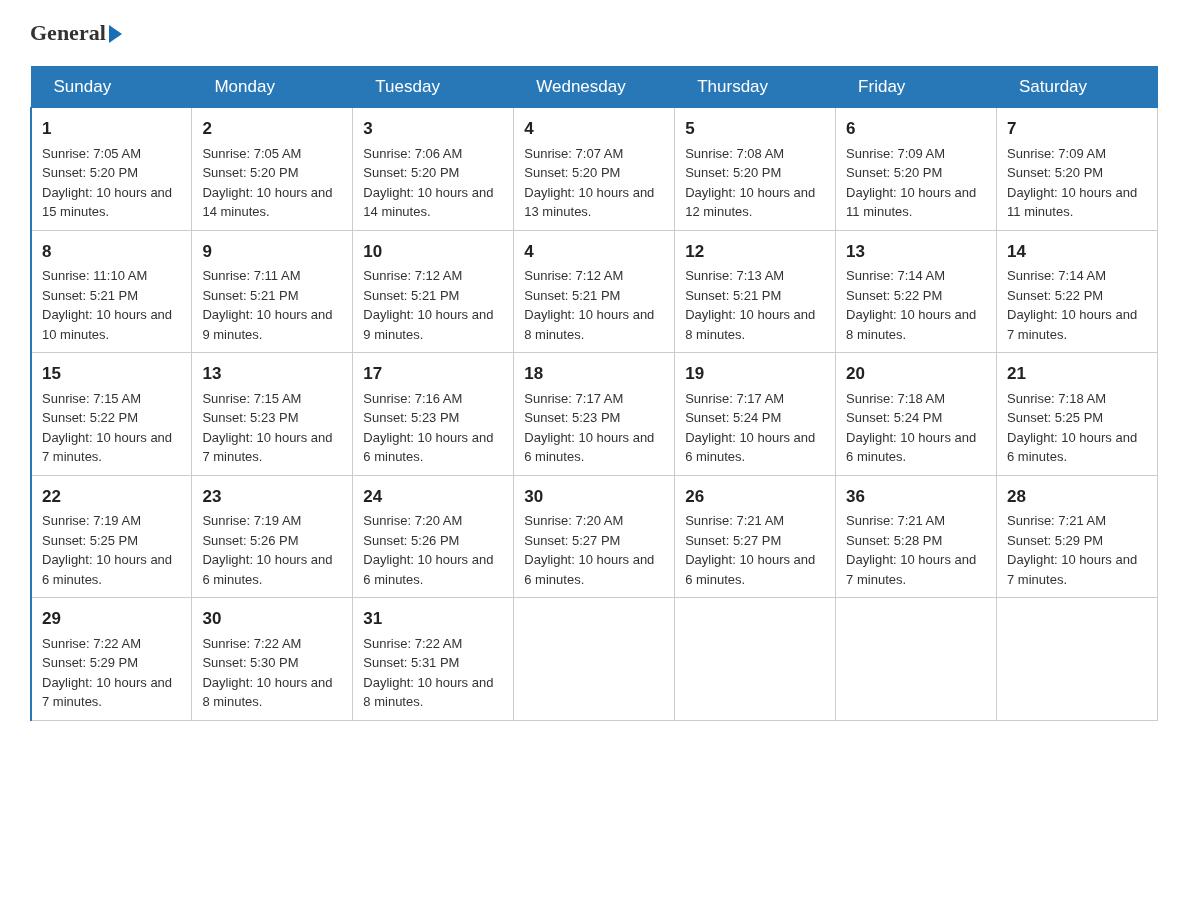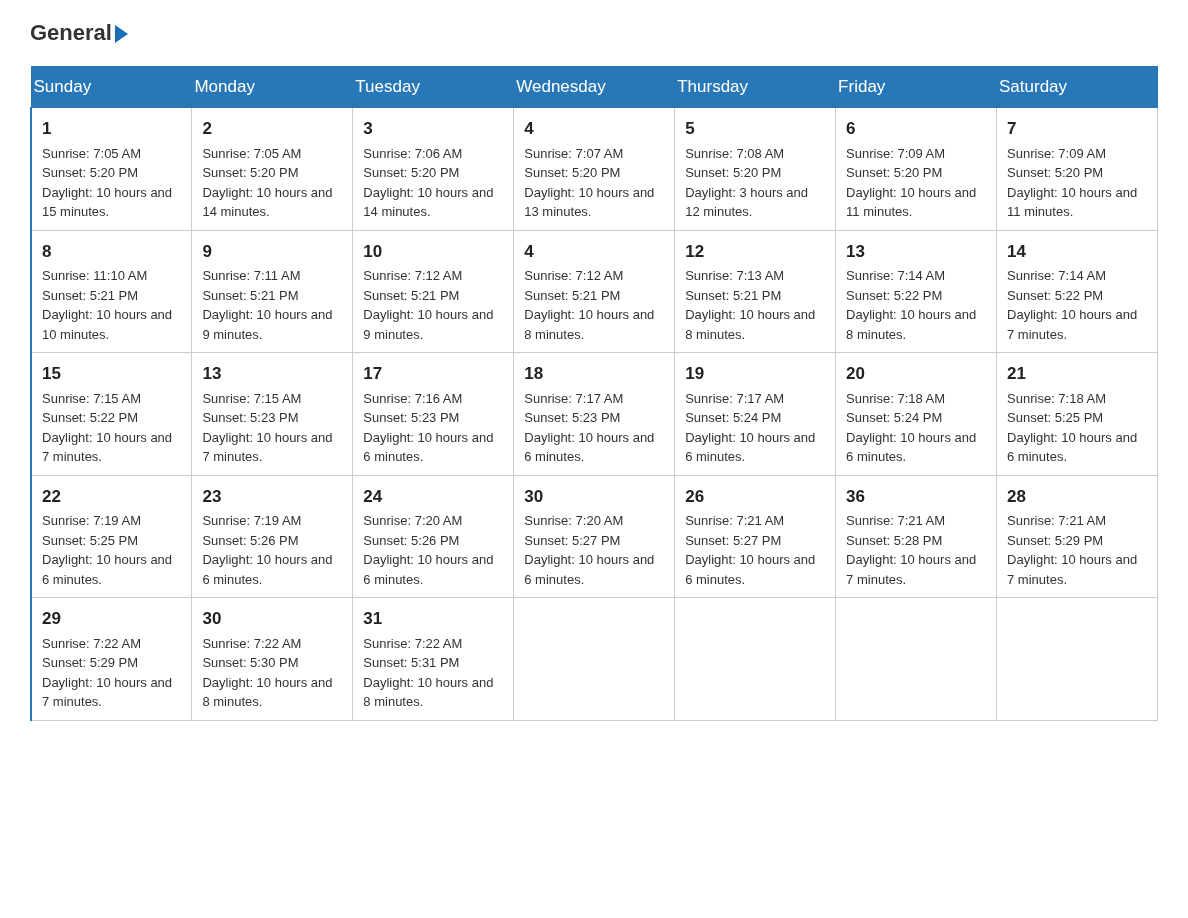--- a/index.html
+++ b/index.html
@@ -33,21 +33,21 @@
     table {
       width: 100%;
       border-collapse: collapse;
       table-layout: fixed;
     }
     thead th {
       background-color: #2878b8;
       color: #fff;
       font-size: 17px;
       font-weight: normal;
-      padding: 10px 2px;
+      padding: 10px 22px;
       text-align: left;
       border: 1px solid #2878b8;
     }
     tbody td {
       vertical-align: top;
       padding: 8px 10px;
       border: 1px solid #ccc;
       font-size: 13px;
       color: #333;
       line-height: 1.5;
@@ -63,20 +63,21 @@
       display: block;
       margin-bottom: 2px;
     }
     .empty-cell {
       background: #fff;
     }
     .logo-wrapper {
       display: flex;
       flex-direction: column;
       align-items: center;
+      font-family: Liberation Serif, serif;
     }
     .logo-line1 {
       display: flex;
       align-items: center;
     }
     .logo-line2 {
       margin-left: 2px;
       font-size: 22px;
       font-weight: bold;
       color: #1a6eb5;
@@ -110,21 +111,21 @@
         <th>Friday</th>
         <th>Saturday</th>
       </tr>
   </thead>
   <tbody id="calendar-body">
   <tr>
         <td><span class="day-num">1</span><span>Sunrise: 7:05 AM</span><br><span>Sunset: 5:20 PM</span><br><span>Daylight: 10 hours and 15 minutes.</span></td>
         <td><span class="day-num">2</span><span>Sunrise: 7:05 AM</span><br><span>Sunset: 5:20 PM</span><br><span>Daylight: 10 hours and 14 minutes.</span></td>
         <td><span class="day-num">3</span><span>Sunrise: 7:06 AM</span><br><span>Sunset: 5:20 PM</span><br><span>Daylight: 10 hours and 14 minutes.</span></td>
         <td><span class="day-num">4</span><span>Sunrise: 7:07 AM</span><br><span>Sunset: 5:20 PM</span><br><span>Daylight: 10 hours and 13 minutes.</span></td>
-        <td><span class="day-num">5</span><span>Sunrise: 7:08 AM</span><br><span>Sunset: 5:20 PM</span><br><span>Daylight: 3 hours and 12 minutes.</span></td>
+        <td><span class="day-num">5</span><span>Sunrise: 7:08 AM</span><br><span>Sunset: 5:20 PM</span><br><span>Daylight: 10 hours and 12 minutes.</span></td>
         <td><span class="day-num">6</span><span>Sunrise: 7:09 AM</span><br><span>Sunset: 5:20 PM</span><br><span>Daylight: 10 hours and 11 minutes.</span></td>
         <td><span class="day-num">7</span><span>Sunrise: 7:09 AM</span><br><span>Sunset: 5:20 PM</span><br><span>Daylight: 10 hours and 11 minutes.</span></td>
       </tr>
       <tr>
         <td><span class="day-num">8</span><span>Sunrise: 11:10 AM</span><br><span>Sunset: 5:21 PM</span><br><span>Daylight: 10 hours and 10 minutes.</span></td>
         <td><span class="day-num">9</span><span>Sunrise: 7:11 AM</span><br><span>Sunset: 5:21 PM</span><br><span>Daylight: 10 hours and 9 minutes.</span></td>
         <td><span class="day-num">10</span><span>Sunrise: 7:12 AM</span><br><span>Sunset: 5:21 PM</span><br><span>Daylight: 10 hours and 9 minutes.</span></td>
         <td><span class="day-num">4</span><span>Sunrise: 7:12 AM</span><br><span>Sunset: 5:21 PM</span><br><span>Daylight: 10 hours and 8 minutes.</span></td>
         <td><span class="day-num">12</span><span>Sunrise: 7:13 AM</span><br><span>Sunset: 5:21 PM</span><br><span>Daylight: 10 hours and 8 minutes.</span></td>
         <td><span class="day-num">13</span><span>Sunrise: 7:14 AM</span><br><span>Sunset: 5:22 PM</span><br><span>Daylight: 10 hours and 8 minutes.</span></td>

